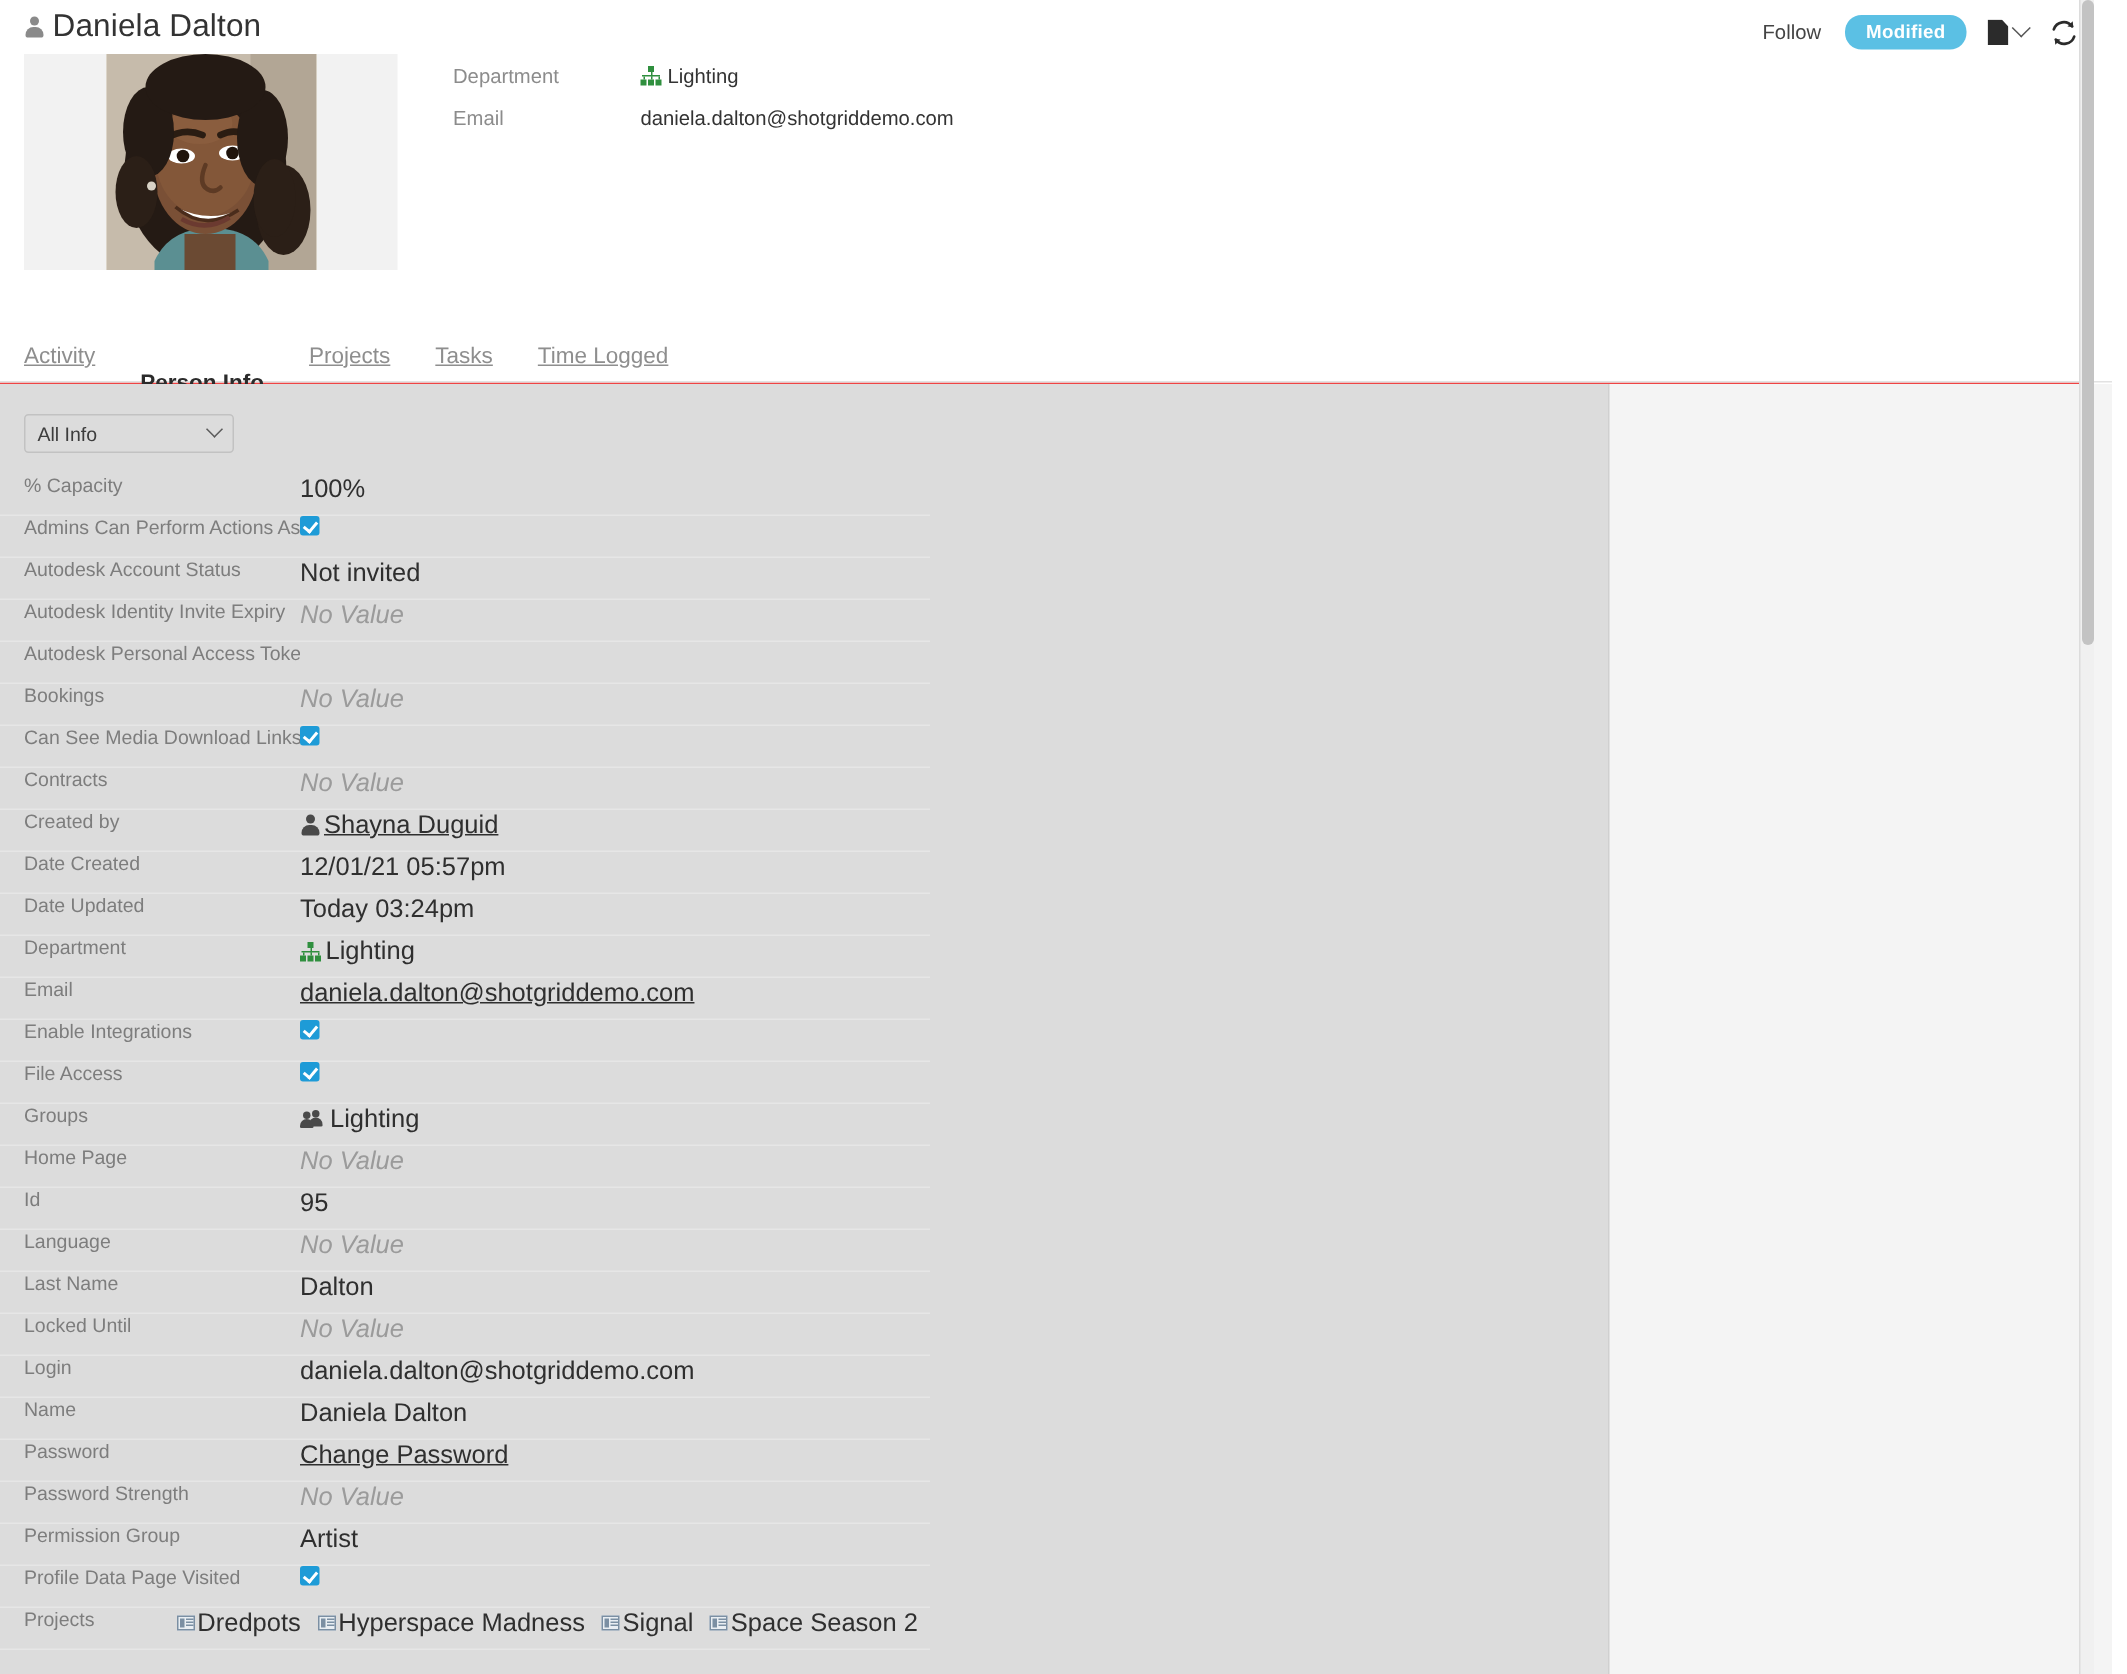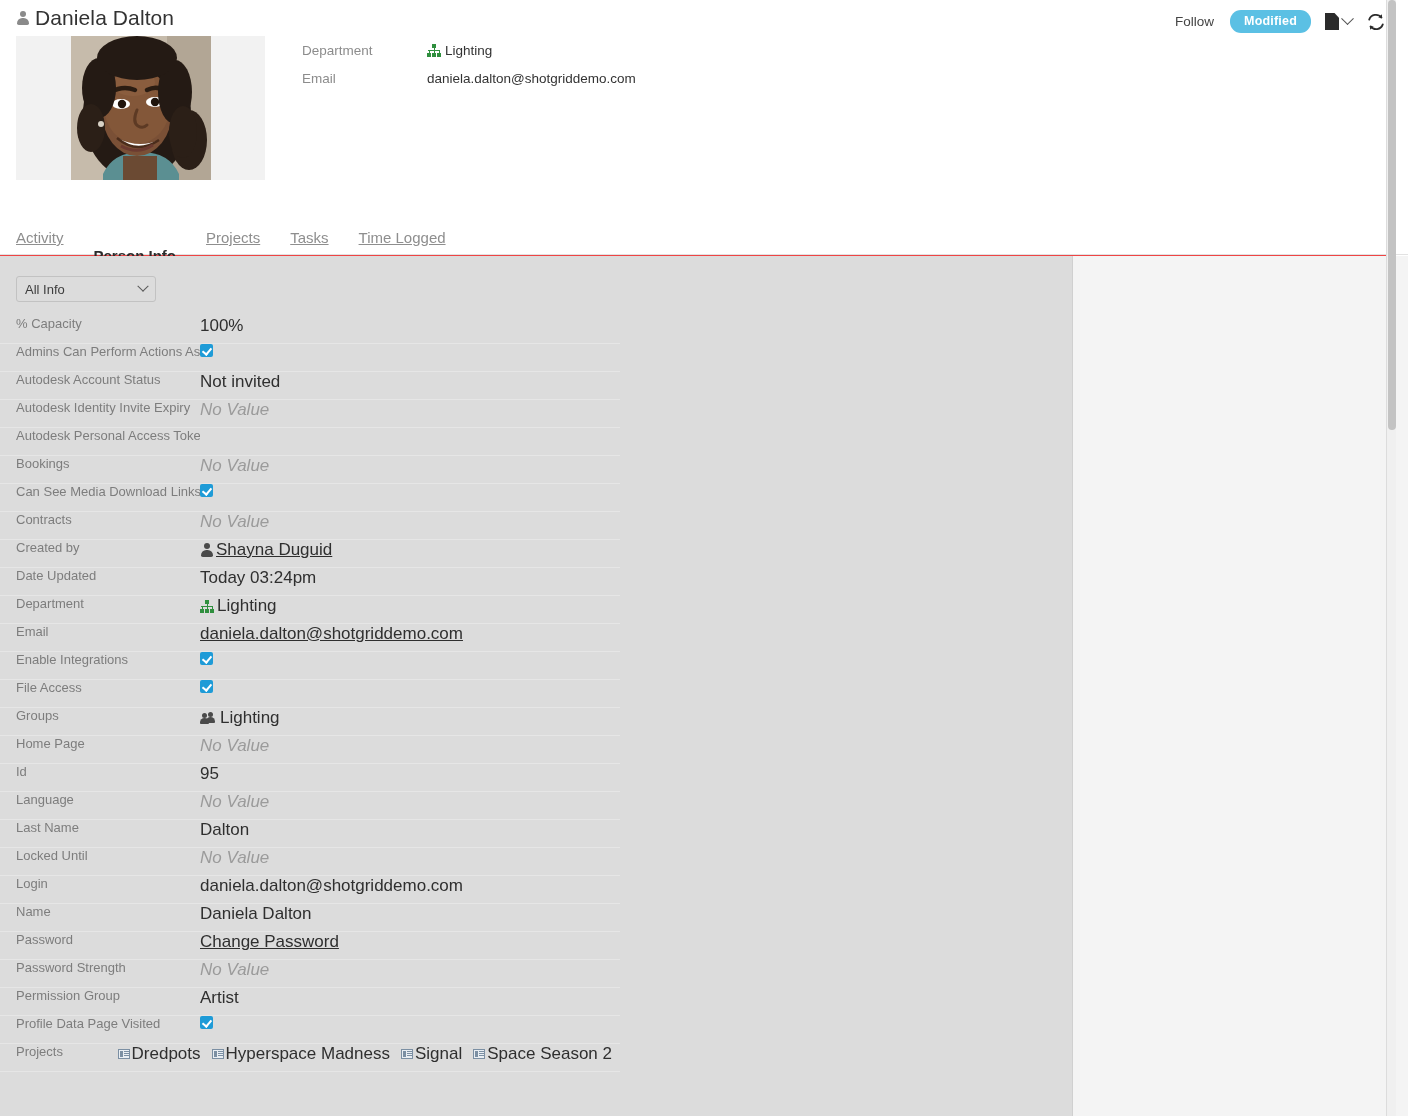--- a/index.html
+++ b/index.html
@@ -499,20 +499,24 @@
         <div class="field-row">
           <div class="fname">Contracts</div>
           <div class="fval empty">No Value</div>
         </div>
         <div class="field-row">
           <div class="fname">Created by</div>
           <div class="fval">
             <span class="person-glyph dark"></span>
             <span class="link">Shayna Duguid</span>
           </div>
+        </div>
+        <div class="field-row">
+          <div class="fname">Date Created</div>
+          <div class="fval">12/01/21 05:57pm</div>
         </div>
         <div class="field-row">
           <div class="fname">Date Updated</div>
           <div class="fval">Today 03:24pm</div>
         </div>
         <div class="field-row">
           <div class="fname">Department</div>
           <div class="fval">
             <span class="dept-glyph">
               <i class="top"></i>

